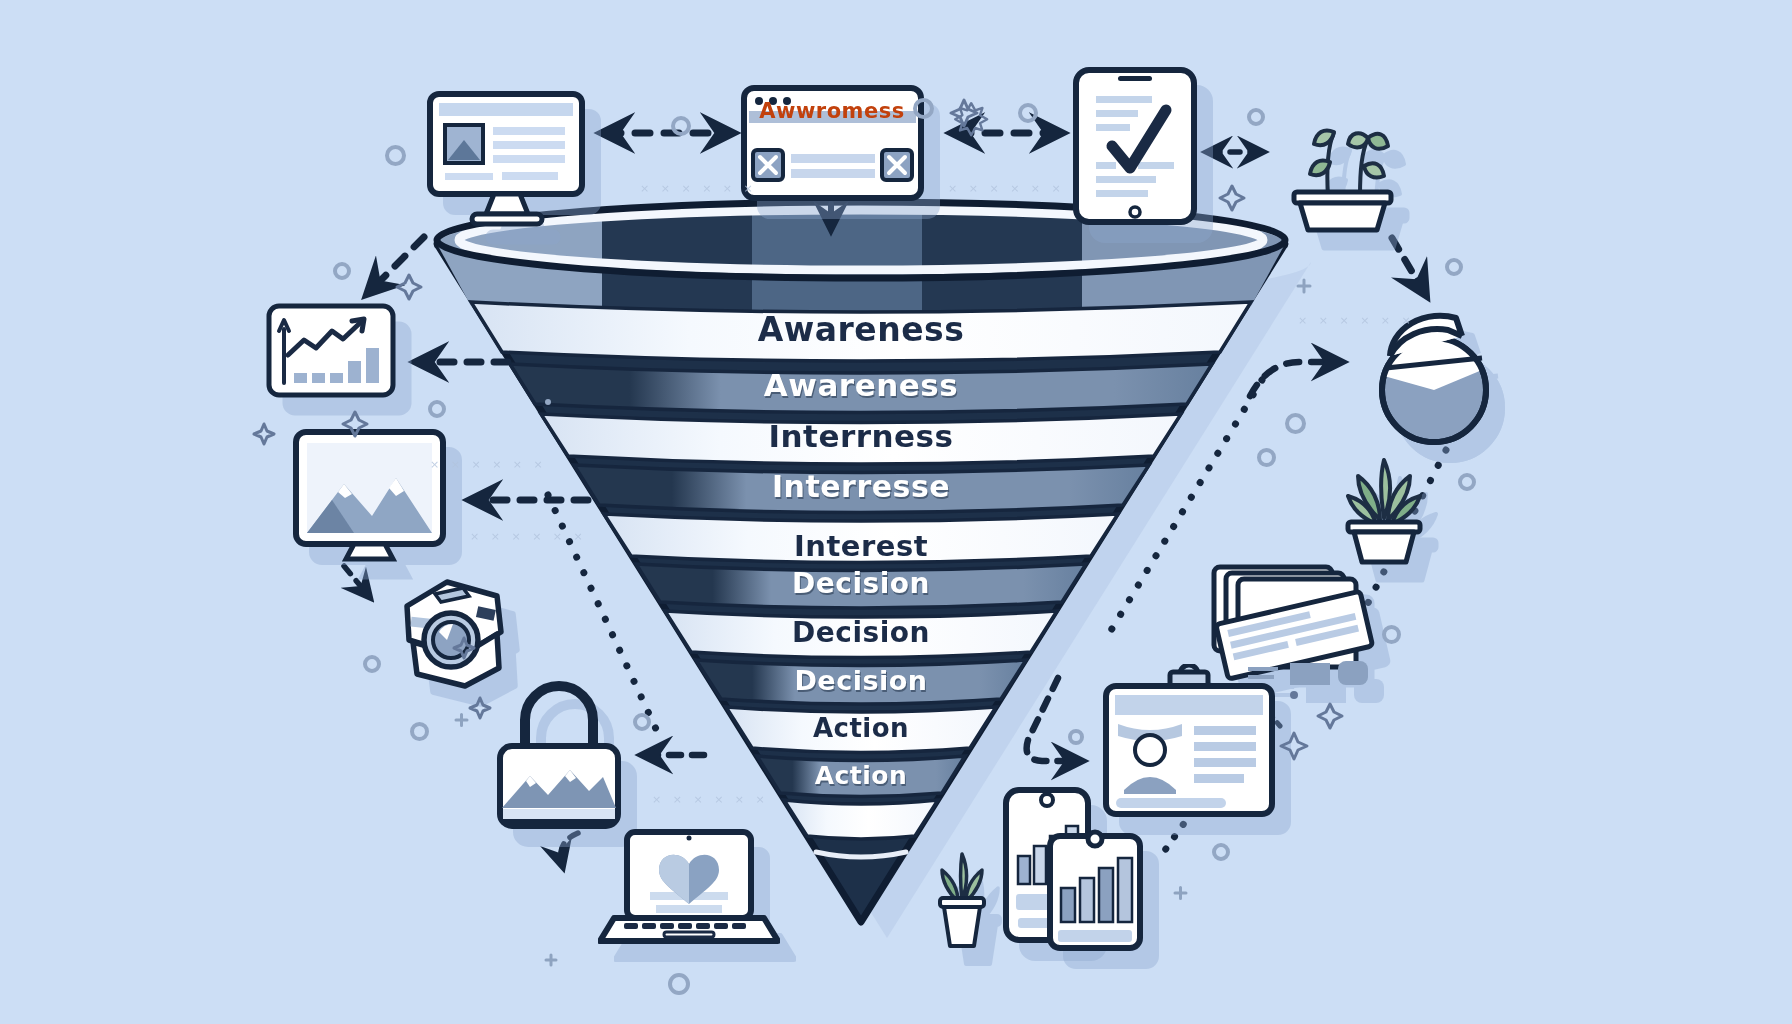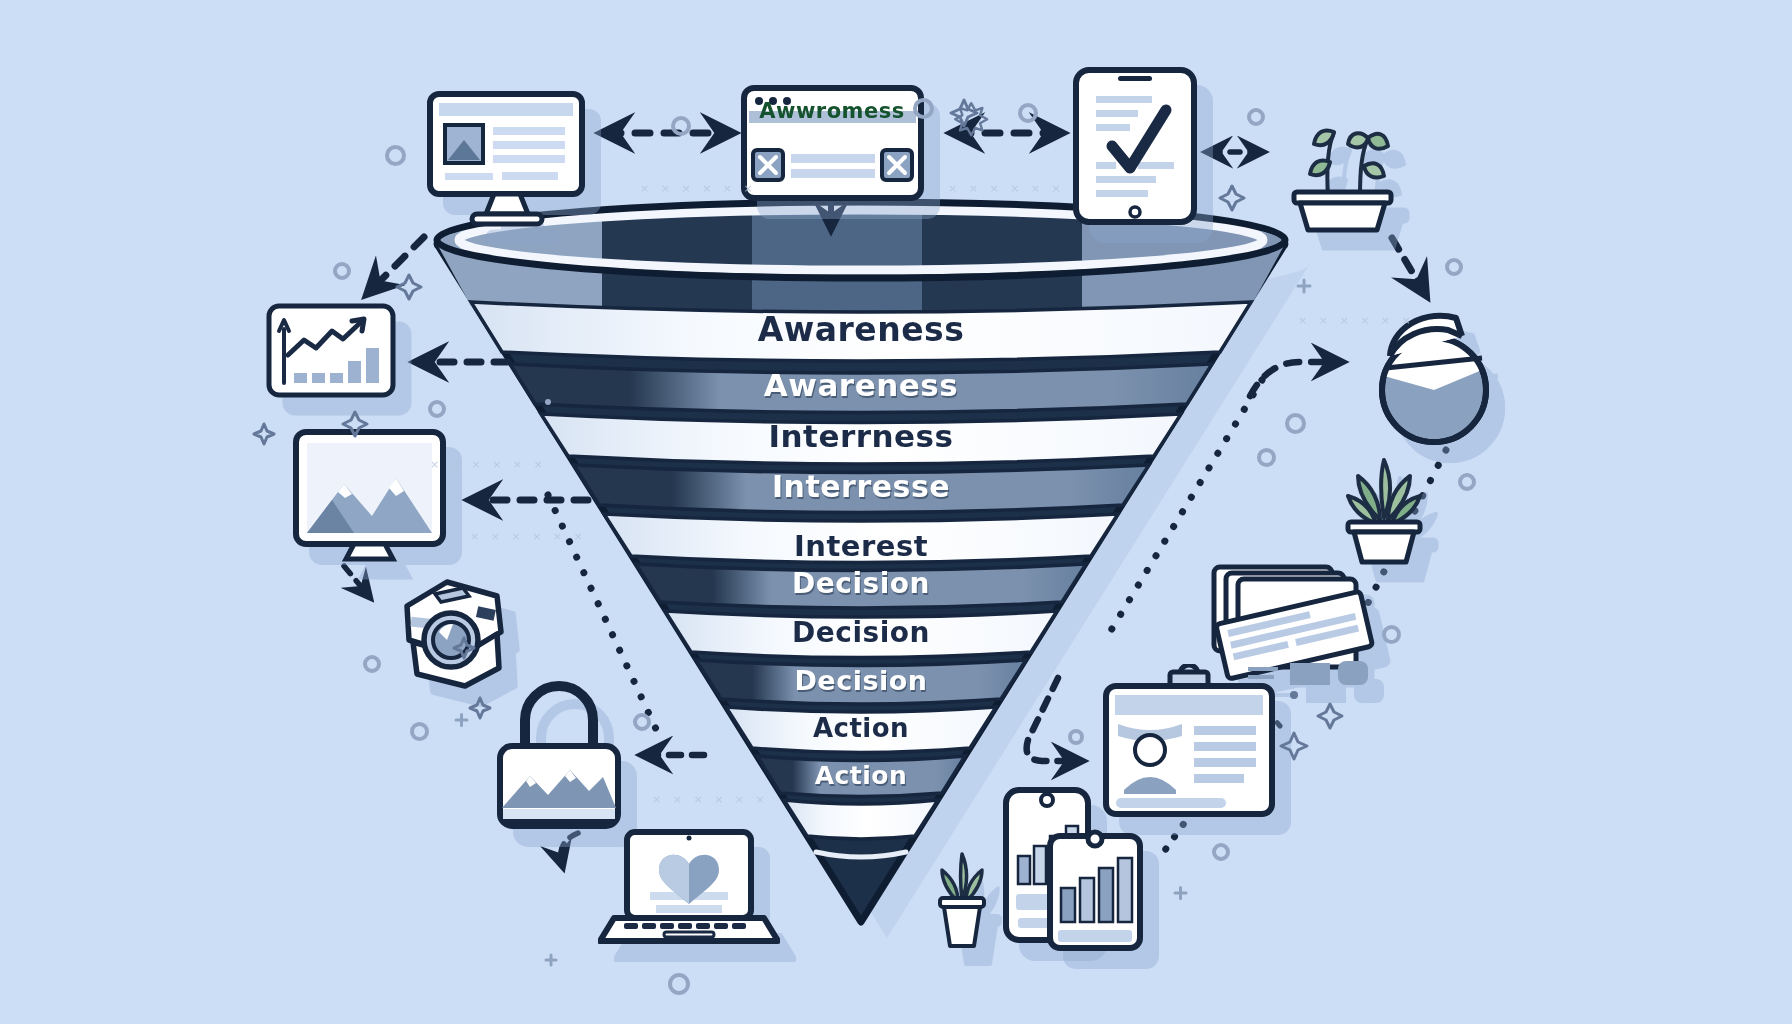--- a/index.html
+++ b/index.html
@@ -7,21 +7,21 @@
          font-family:"DejaVu Sans","Liberation Sans",sans-serif;}
   .abs{position:absolute;}
   svg{display:block;}
   .icon{position:absolute;filter:drop-shadow(16px 18px 0 rgba(140,166,206,.38));}
   .funnel-label{position:absolute;left:561px;width:600px;text-align:center;font-weight:700;
         letter-spacing:.5px;color:#1c2c48;}
   .funnel-label.on-gray{color:#ffffff;text-shadow:1px 2px 0 rgba(15,30,50,.45);}
   .ring{position:absolute;border:4px solid #93a7c4;border-radius:50%;background:transparent;}
   .ghost{position:absolute;color:#b2c4de;font-size:11px;letter-spacing:4px;opacity:.8;white-space:nowrap;}
   .browser-title{position:absolute;left:752px;top:99px;width:160px;text-align:center;
-        font-size:21px;font-weight:800;color:#14532d;letter-spacing:.5px;}
+        font-size:21px;font-weight:800;color:#c2410c;letter-spacing:.5px;}
 </style>
 </head>
 <body>
 
 <div class="stage">
 
   <svg class="abs" style="left:0;top:0" width="1792" height="1024" viewBox="0 0 1792 1024">
     <defs>
       <marker id="mh" markerWidth="6" markerHeight="6" refX="4.2" refY="3" orient="auto-start-reverse">
         <path d="M0,0 L6,3 L0,6 L2.1,3 Z" fill="#15263e"></path>

